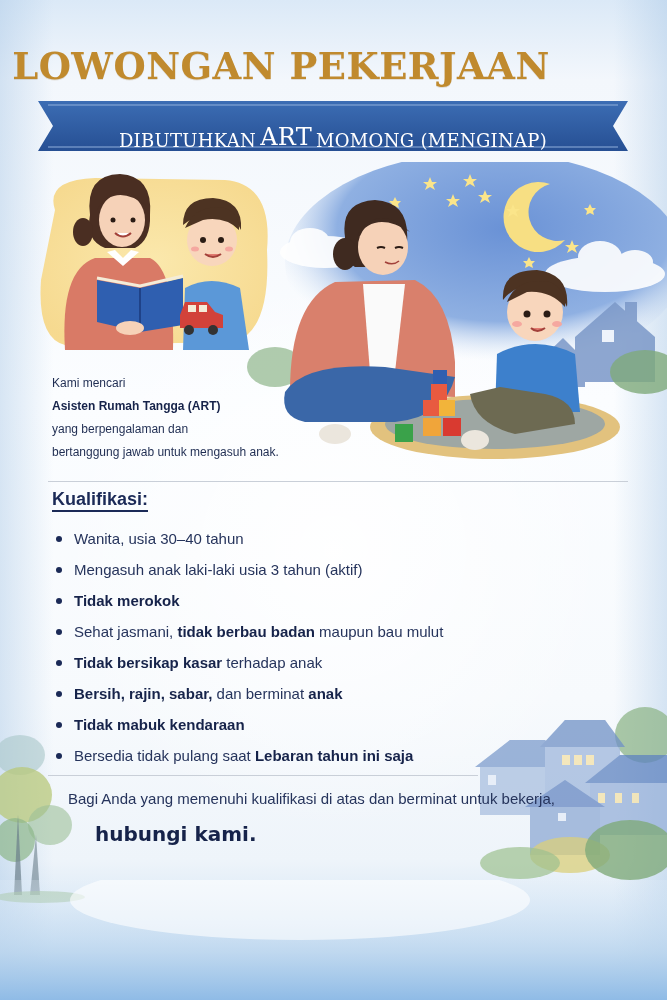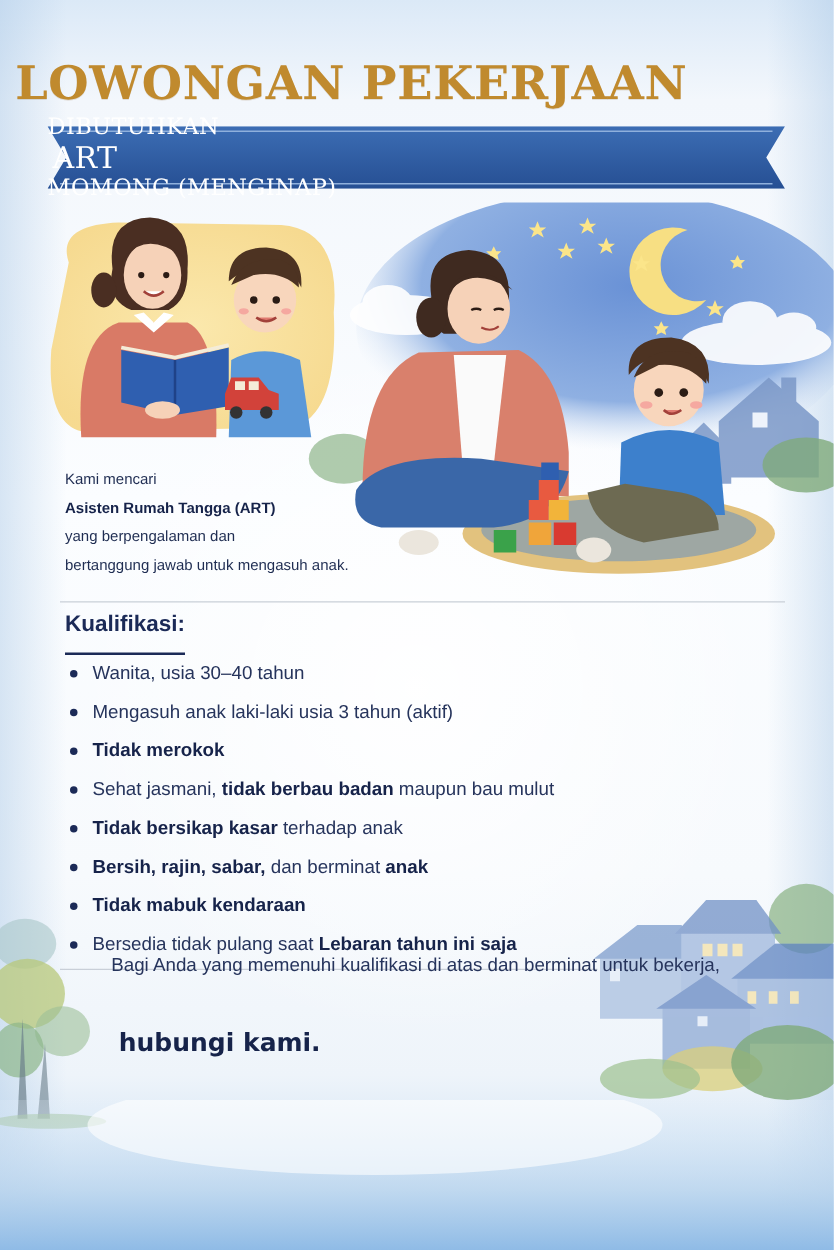--- a/index.html
+++ b/index.html
@@ -26,23 +26,23 @@
     color: #c08a2e;
     text-shadow: 0 1px 0 rgba(120,80,20,0.15);
   }
 
   .ribbon {
     position: absolute; top: 101px; left: 38px; width: 590px; height: 50px;
   }
   .ribbon svg { position: absolute; inset: 0; }
   .ribbon-text {
     position: absolute; top: 0; left: 0; width: 100%; height: 100%;
-    display: flex; align-items: flex-start; justify-content: center;
+    display: flex; align-items: flex-end; justify-content: center;
     font-family: "DejaVu Serif", serif;
-    color: #ffffff; font-size: 18px; letter-spacing: 0.3px; flex-direction: column;
+    color: #ffffff; font-size: 18px; letter-spacing: 0.3px;
   }
   .ribbon-text .big { font-size: 24px; margin: 0 4px; }
 
   .illus-left {
     position: absolute; top: 170px; left: 35px; width: 240px; height: 180px;
   }
   .illus-right {
     position: absolute; top: 162px; left: 245px; width: 422px; height: 306px;
   }
 
@@ -54,38 +54,38 @@
   .intro .strong { font-weight: bold; color: #16234a; }
 
   .divider {
     position: absolute; height: 1px; background: #c9cfd8;
   }
 
   .section-title {
     position: absolute; top: 488px; left: 52px;
     font-family: "Liberation Sans", sans-serif;
     font-weight: bold; font-size: 18px; color: #1b2a57;
-    border-bottom: 2px solid #1b2a57; padding-bottom: 12px; line-height: 22px;
+    border-bottom: 2px solid #1b2a57; padding-bottom: 0px; line-height: 22px;
   }
 
   .qual-list {
     position: absolute; top: 523px; left: 52px; list-style: none;
     font-family: "Liberation Sans", sans-serif;
     font-size: 15px; color: #26345c;
   }
   .qual-list li { height: 31px; line-height: 31px; display: flex; align-items: center; }
   .qual-list .bullet {
     width: 6px; height: 6px; border-radius: 50%; background: #1b2a57; margin: 0 12px 0 4px; flex: none;
   }
   .qual-list b { font-weight: bold; color: #16234a; }
 
   .cta {
-    position: absolute; top: 764px; left: 68px;
+    position: absolute; top: 790px; left: 68px;
     font-family: "Liberation Sans", sans-serif;
-    font-size: 15px; color: #26345c; margin-left: 21px;
+    font-size: 15px; color: #26345c;
   }
   .cta-strong {
     position: absolute; top: 822px; left: 95px;
     font-family: "DejaVu Sans", sans-serif;
     font-weight: bold; font-size: 20px; color: #16234a;
   }
 
   .houses { position: absolute; top: 705px; left: 470px; width: 197px; height: 175px; }
   .trees-left { position: absolute; top: 725px; left: 0; width: 90px; height: 180px; }
   .water { position: absolute; top: 880px; left: 0; width: 667px; height: 120px; }

